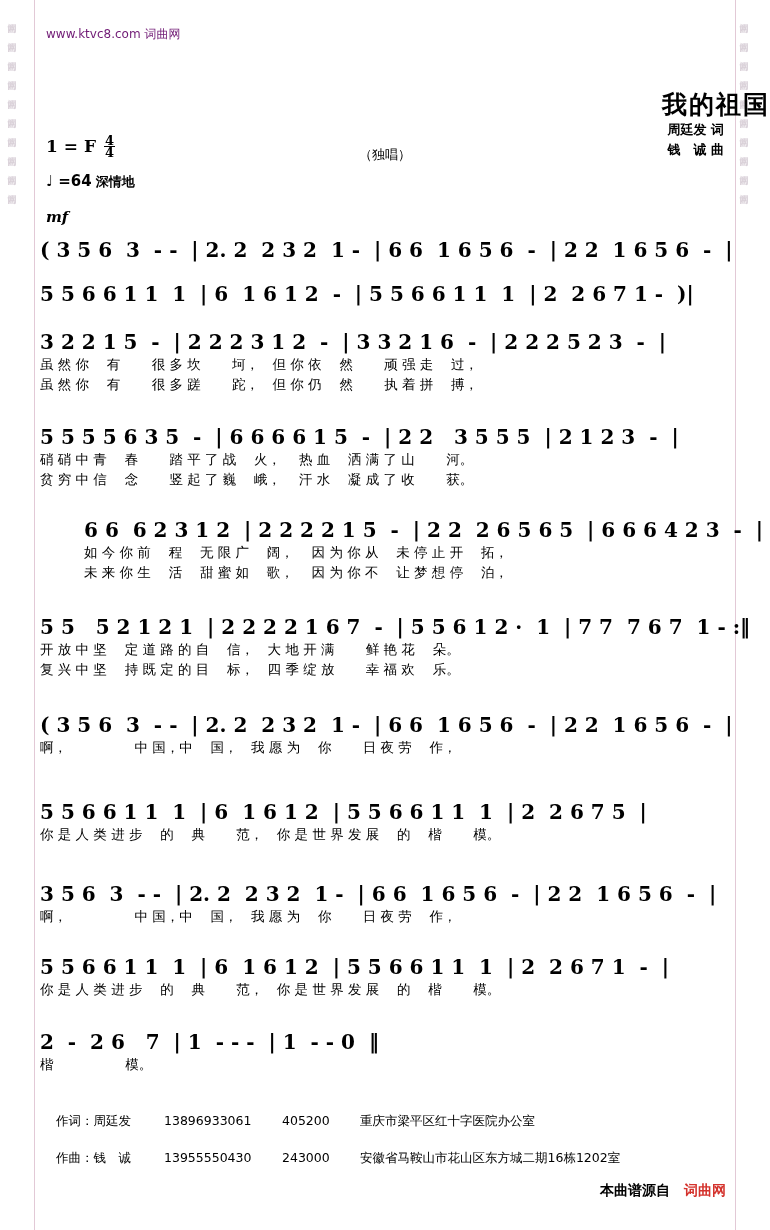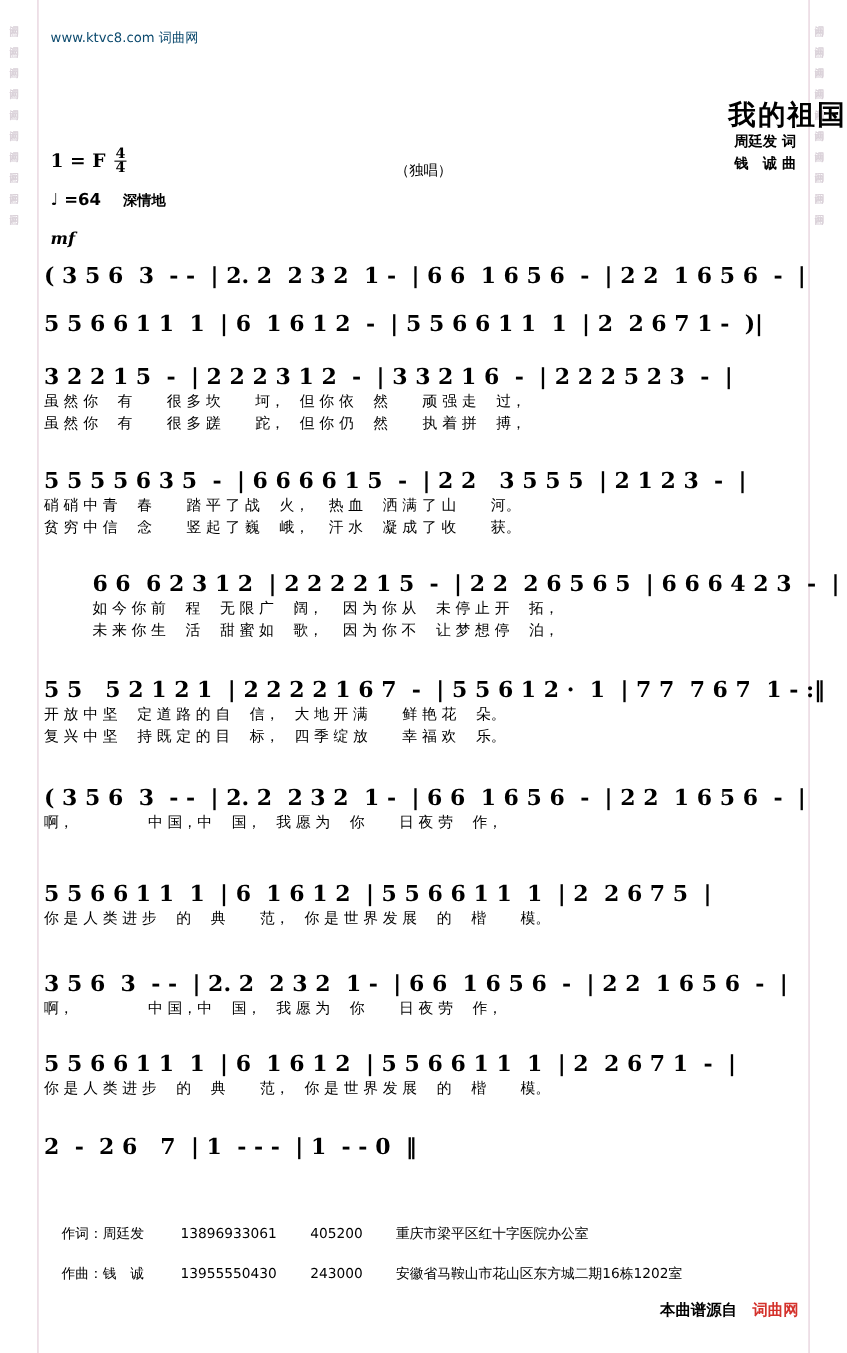--- a/index.html
+++ b/index.html
@@ -20,21 +20,21 @@
     font-size:9px;color:#d9d0d8;line-height:11px;
     writing-mode:vertical-rl;text-orientation:upright;
     margin:16px 0 0 0;letter-spacing:1px;white-space:nowrap;
   }
   .border-line{position:absolute;top:0;bottom:0;width:1px;background:#e2c9d6;}
   .border-line.l{left:34px;}
   .border-line.r{right:34px;}
 
   .topurl{
     position:absolute;left:46px;top:26px;
-    font-size:12px;color:#0c4a6e;font-family:"DejaVu Sans",sans-serif;
+    font-size:12px;color:#701a75;font-family:"DejaVu Sans",sans-serif;
   }
 
   .title{
     position:absolute;top:88px;left:0;right:0;text-align:right;
     font-size:25px;font-weight:bold;letter-spacing:2px;
     font-family:"DejaVu Sans","Liberation Sans",sans-serif;
   }
   .subtitle{
     position:absolute;top:146px;left:0;right:0;text-align:center;
     font-size:13px;
@@ -43,21 +43,21 @@
     position:absolute;left:46px;top:136px;
     font-size:17px;font-weight:bold;font-family:"DejaVu Serif",serif;
   }
   .keysig .frac{display:inline-block;vertical-align:middle;text-align:center;font-size:12px;line-height:11px;margin-left:8px;position:relative;top:-1px;}
   .keysig .frac .num{display:block;border-bottom:1.6px solid #000;padding:0 1px;font-size:13px;font-weight:bold;}
   .keysig .frac .den{display:block;padding:0 1px;font-size:13px;font-weight:bold;}
   .tempo{
     position:absolute;left:46px;top:172px;font-size:13px;font-weight:bold;
   }
   .tempo .note{font-size:15px;margin-top:30px;}
-  .tempo .expr{font-weight:bold;margin-left:20px;}
+  .tempo .expr{font-weight:bold;margin-left:4px;}
 
   .credits{
     position:absolute;right:46px;top:120px;text-align:left;font-size:13px;line-height:20px;font-weight:bold;
   }
 
   .mf{
     position:absolute;left:46px;top:208px;font-style:italic;font-weight:bold;font-size:15px;
     font-family:"DejaVu Serif",serif;
   }
 
@@ -189,20 +189,21 @@
     <div class="row lyr">啊，　　　　　中 国，中 　国，　我 愿 为 　你 　　日 夜 劳 　作，</div>
   </div>
 
   <div class="sys" style="top:945px;">
     <div class="row notes">5 5 6 6 1 1  1  | 6  1 6 1 2  | 5 5 6 6 1 1  1  | 2  2 6 7 1  -  |</div>
     <div class="row lyr">你 是 人 类 进 步 　的 　典 　　范，　你 是 世 界 发 展 　的 　楷 　　模。</div>
   </div>
 
   <div class="sys" style="top:1020px;">
     <div class="row notes">2  -  2 6   7  | 1  - - -  | 1  - - 0  ‖</div>
+    <div class="row lyr">楷 　　　　　模。</div>
   </div>
 
   <div class="footer">
     <div>
       <span class="col1">作词：周廷发</span><span class="col2">13896933061</span><span class="col3">405200</span><span>重庆市梁平区红十字医院办公室</span>
     </div>
     <div>
       <span class="col1">作曲：钱　诚</span><span class="col2">13955550430</span><span class="col3">243000</span><span>安徽省马鞍山市花山区东方城二期16栋1202室</span>
     </div>
   </div>

